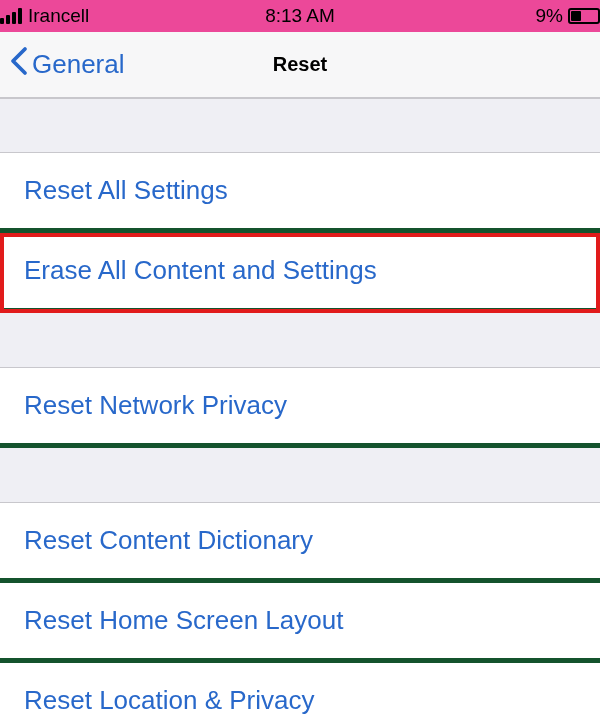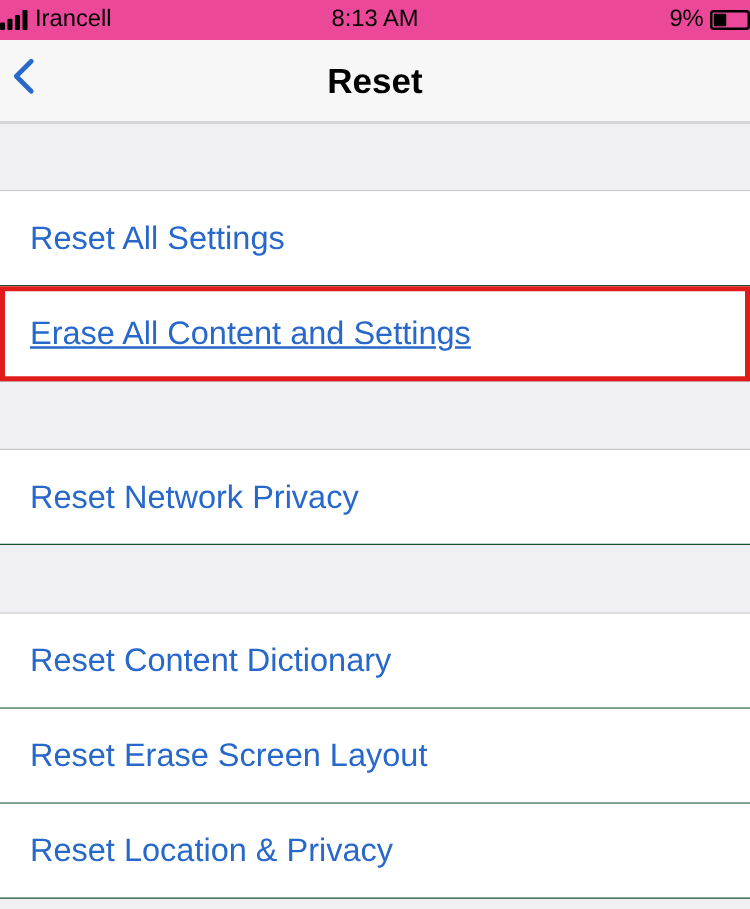--- a/index.html
+++ b/index.html
@@ -103,47 +103,46 @@
       gap: 4px;
       cursor: pointer;
     }
     .chevron-left {
       display: inline-block;
     }
     .nav-title {
       position: absolute;
       left: 50%;
       transform: translateX(-50%);
-      font-size: 28px;
+      font-size: 20px;
       font-weight: 600;
       color: #000;
     }
     
     .section-gap {
       height: 55px;
       background: #efeff4;
       border-bottom: 1px solid #c8c7cc;
     }
     .section-gap.first {
       border-top: 1px solid #c8c7cc;
     }
     .list-item {
       background: #fff;
       padding: 22px 24px;
       font-size: 26px;
       color: #2868ca;
-      border-bottom: 1px solid #14532d;
+      border-bottom: 5px solid #14532d;
       cursor: pointer;
     }
     .list-item.highlighted {
       outline: 4px solid #e11b1b;
       outline-offset: -4px;
       position: relative;
       z-index: 1;
-      text-decoration: underline;
     }
   </style>
 </head>
 <body>
 
 <div class="status-bar">
   <div class="status-left">
     <div class="signal-bars">
       <span></span>
         <span></span>
@@ -161,30 +160,31 @@
   </div>
 </div>
 
 <div class="nav-bar">
   <div class="back-button">
     <span class="chevron-left">
       <svg width="18" height="30" viewBox="0 0 12 20">
           <path d="M10 2 L2 10 L10 18" stroke="#2868ca" stroke-width="2.5" fill="none" stroke-linecap="round" stroke-linejoin="round"></path>
         </svg>
     </span>
+    <span>General</span>
   </div>
   <div class="nav-title">Reset</div>
 </div>
 
 <div class="section-gap first"></div>
 
 <div class="list-item">Reset All Settings</div>
 <div class="list-item highlighted">Erase All Content and Settings</div>
 
 <div class="section-gap"></div>
 
 <div class="list-item">Reset Network Privacy</div>
 
 <div class="section-gap"></div>
 
 <div class="list-item">Reset Content Dictionary</div>
-<div class="list-item">Reset Erase Screen Layout</div>
+<div class="list-item">Reset Home Screen Layout</div>
 <div class="list-item">Reset Location &amp; Privacy</div>
 
 </body></html>

